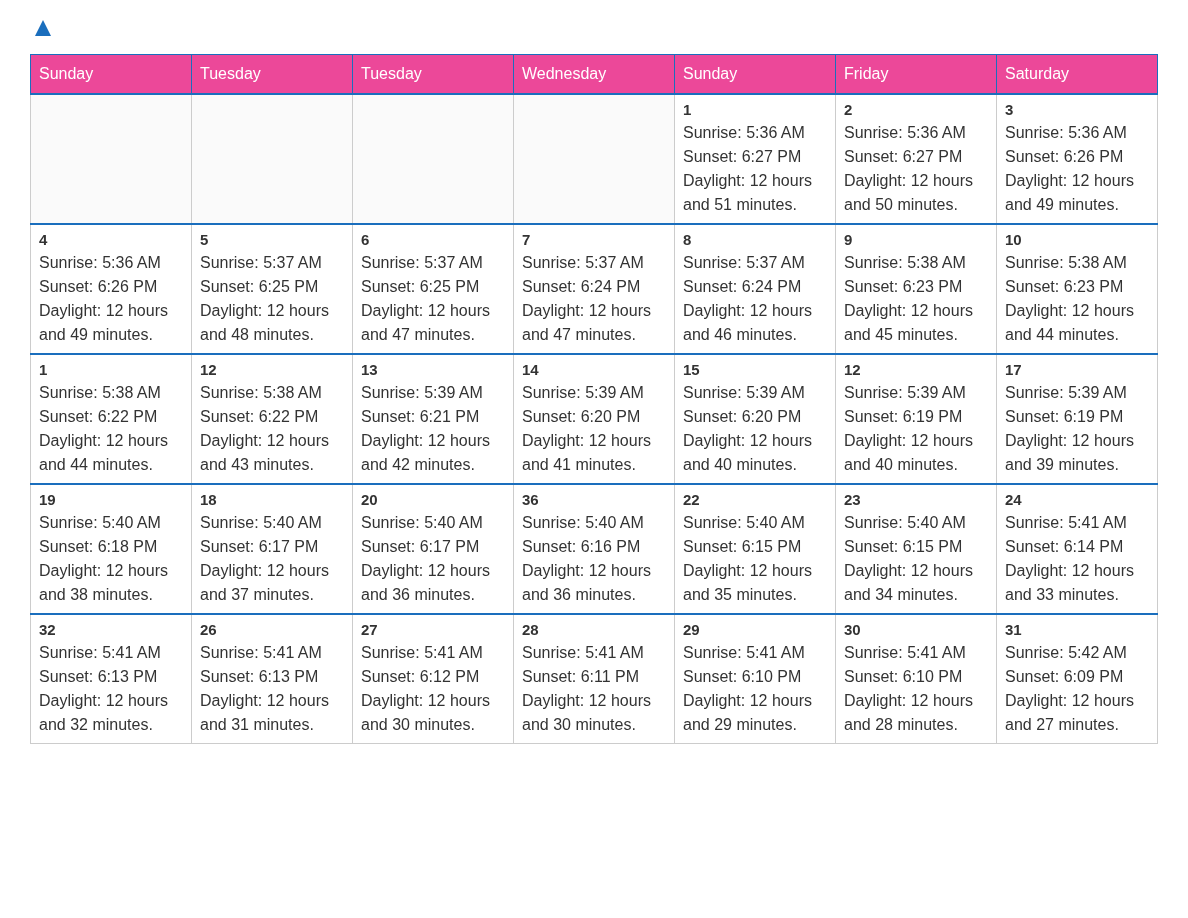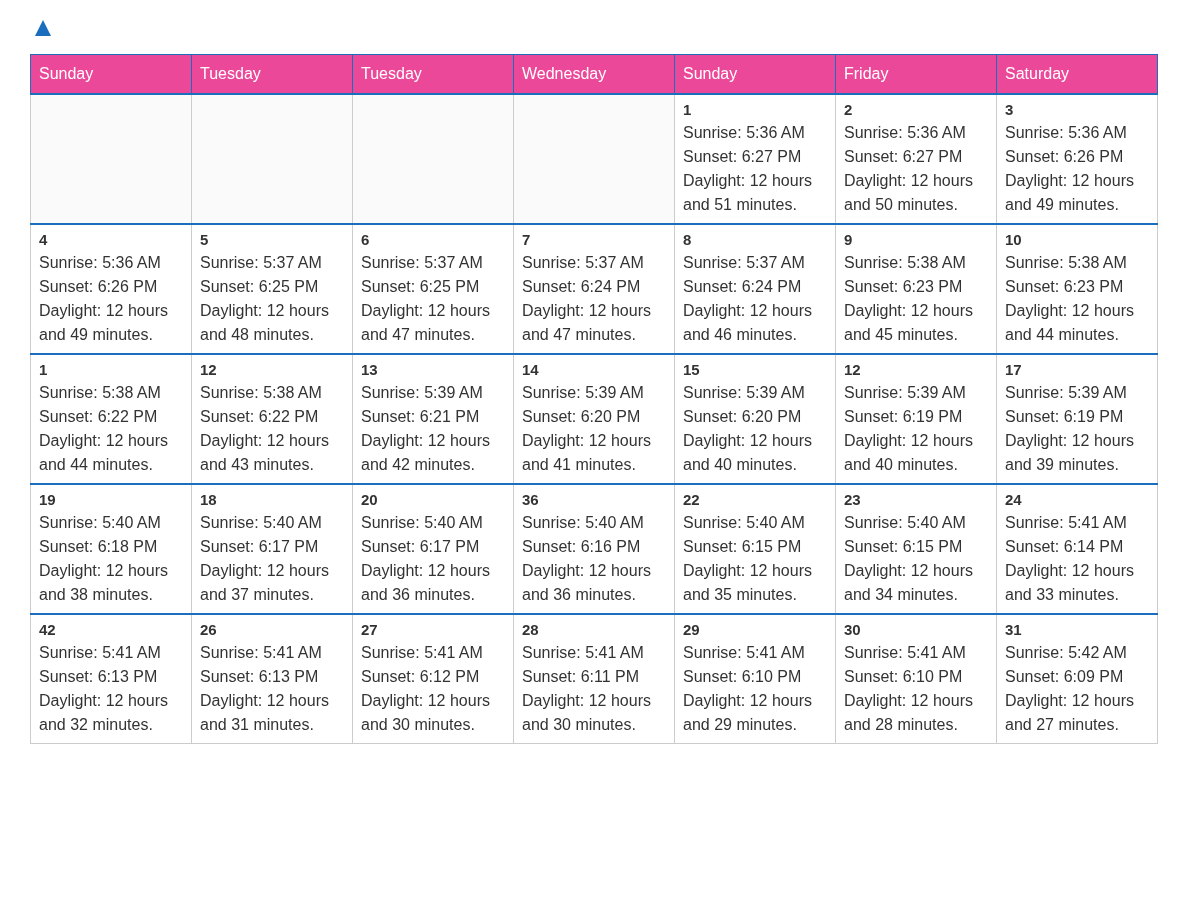--- a/index.html
+++ b/index.html
@@ -310,21 +310,21 @@
         <td>
           <span class="day-number">24</span>
           <div class="day-info" style="white-space: pre-line;">Sunrise: 5:41 AM
 Sunset: 6:14 PM
 Daylight: 12 hours
 and 33 minutes.</div>
         </td>
       </tr>
       <tr>
         <td>
-          <span class="day-number">42</span>
+          <span class="day-number">32</span>
           <div class="day-info" style="white-space: pre-line;">Sunrise: 5:41 AM
 Sunset: 6:13 PM
 Daylight: 12 hours
 and 32 minutes.</div>
         </td>
         <td>
           <span class="day-number">26</span>
           <div class="day-info" style="white-space: pre-line;">Sunrise: 5:41 AM
 Sunset: 6:13 PM
 Daylight: 12 hours

